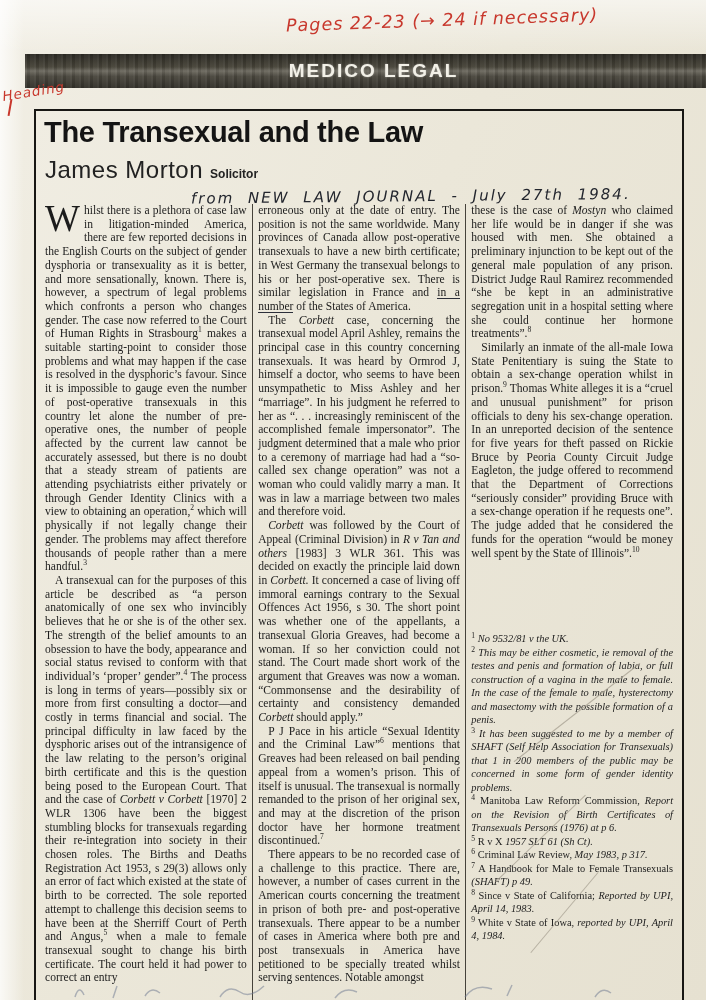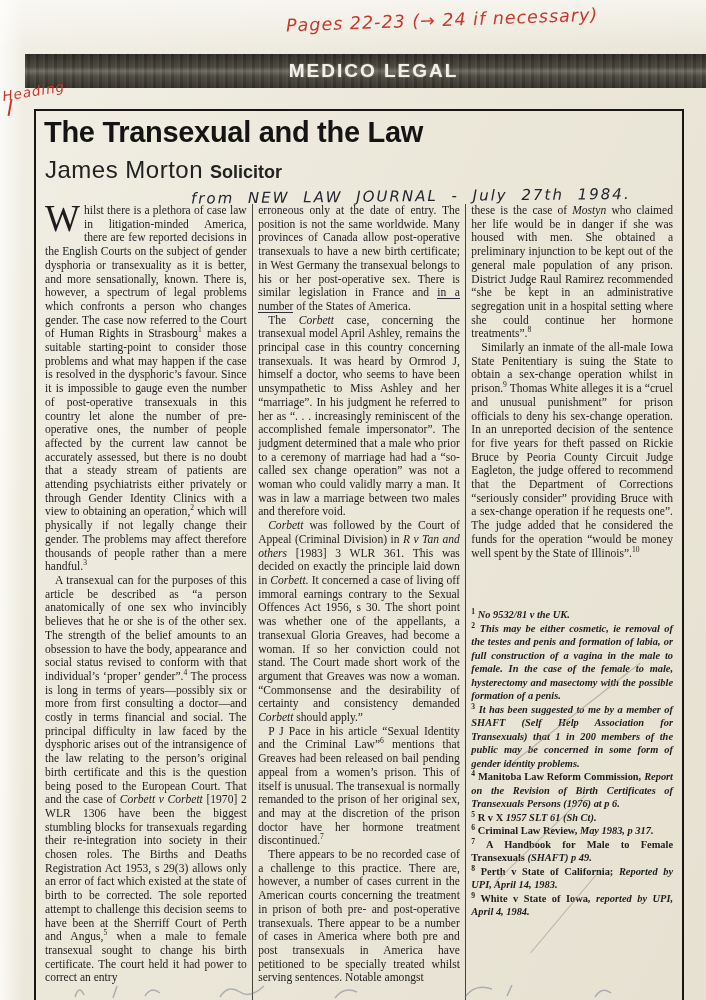--- a/index.html
+++ b/index.html
@@ -43,42 +43,42 @@
     position:absolute; left:34px; top:109px; width:650px; height:891px;
     border:2.5px solid #181714; border-bottom:none; box-sizing:border-box;
     padding:4px 6px 0 7px;
   }
   .article-title{
     margin:1px 0 0 1px; font-family:"Liberation Sans",sans-serif;
     font-weight:bold; font-size:29px; letter-spacing:-.3px; color:#141414;
   }
   .byline{margin:7px 0 0 2px; font-family:"Liberation Sans",sans-serif; color:#222;}
   .author{font-size:24px; letter-spacing:.5px;}
-  .role{font-size:18px; font-weight:bold; margin-left:7px;}
+  .role{font-size:12px; font-weight:bold; margin-left:7px;}
   .source-note{
     margin:3px 0 0 148px; font-family:"DejaVu Sans",sans-serif; font-style:italic;
     font-size:15px; letter-spacing:2px; word-spacing:7px; color:#23262e;
     transform:rotate(-.6deg); white-space:nowrap;
   }
 
   
   .columns{position:absolute; left:4px; right:4px; top:93px; bottom:0; display:flex;}
   .col{flex:1 1 0; padding:0 5px; overflow:hidden;}
   .rule{width:1.5px; background:#45423a; margin:0;}
   .col-text p{
     margin:0; text-align:justify; font-size:11.55px; line-height:13.7px;
     color:#1c1c1c;
   }
   .col-text p.ind{text-indent:10px;}
   .it{font-style:italic;}
   sup{font-size:7.6px; line-height:0; vertical-align:super;}
   .dropcap{float:left; font-size:37px; line-height:27px; padding:1px 4px 0 0; font-weight:400;}
   .hand-underline{border-bottom:1.4px solid #2c2f3a;}
 
-  .footnotes{margin-top:48px;font-weight:bold;}
+  .footnotes{margin-top:72px;}
   .footnotes p{
     margin:0; text-align:justify; font-size:10.4px; line-height:13.5px; color:#1d1d1d;
   }
 
   
   .crease{position:absolute; height:1px; background:#a59f90; opacity:.75;}
   .crease.c1{left:497px; top:712px; width:160px; transform:rotate(-38deg);}
   .crease.c2{left:478px; top:838px; width:125px; transform:rotate(-44deg);}
   .crease.c3{left:512px; top:912px; width:105px; transform:rotate(-50deg);}
   .bottom-marks{position:absolute; left:35px; top:981px; opacity:.5;}
@@ -130,21 +130,21 @@
             <p class="ind"><span>Similarly an inmate of the all-male Iowa State Penitentiary is suing the State to obtain a sex-change operation whilst in prison.</span><sup>9</sup><span> Thomas White alleges it is a “cruel and unusual punishment” for prison officials to deny his sex-change operation. In an unreported decision of the sentence for five years for theft passed on Rickie Bruce by Peoria County Circuit Judge Eagleton, the judge offered to recommend that the Department of Corrections “seriously consider” providing Bruce with a sex-change operation if he requests one”. The judge added that he considered the funds for the operation “would be money well spent by the State of Illinois”.</span><sup>10</sup></p>
           </div>
         <div class="footnotes">
             <p><sup>1</sup><span class="it"> No 9532/81 v the UK.</span></p>
             <p><sup>2</sup><span class="it"> This may be either cosmetic, ie removal of the testes and penis and formation of labia, or full construction of a vagina in the male to female. In the case of the female to male, hysterectomy and masectomy with the possible formation of a penis.</span></p>
             <p><sup>3</sup><span class="it"> It has been suggested to me by a member of SHAFT (Self Help Association for Transexuals) that 1 in 200 members of the public may be concerned in some form of gender identity problems.</span></p>
             <p><sup>4</sup><span> Manitoba Law Reform Commission, </span><span class="it">Report on the Revision of Birth Certificates of Transexuals Persons (1976) at p 6.</span></p>
             <p><sup>5</sup><span> R v X </span><span class="it">1957 SLT 61 (Sh Ct).</span></p>
             <p><sup>6</sup><span> Criminal Law Review, </span><span class="it">May 1983, p 317.</span></p>
             <p><sup>7</sup><span> A Handbook for Male to Female Transexuals </span><span class="it">(SHAFT) p 49.</span></p>
-            <p><sup>8</sup><span> Perth v State of California; </span><span class="it">Reported by UPI, April 14, 1983.</span></p>
+            <p><sup>8</sup><span> Since v State of California; </span><span class="it">Reported by UPI, April 14, 1983.</span></p>
             <p><sup>9</sup><span> White v State of Iowa, </span><span class="it">reported by UPI, April 4, 1984.</span></p>
           </div>
       </div>
     </div>
   </div>
 
   <div class="crease c1"></div>
   <div class="crease c2"></div>
   <div class="crease c3"></div>
 

